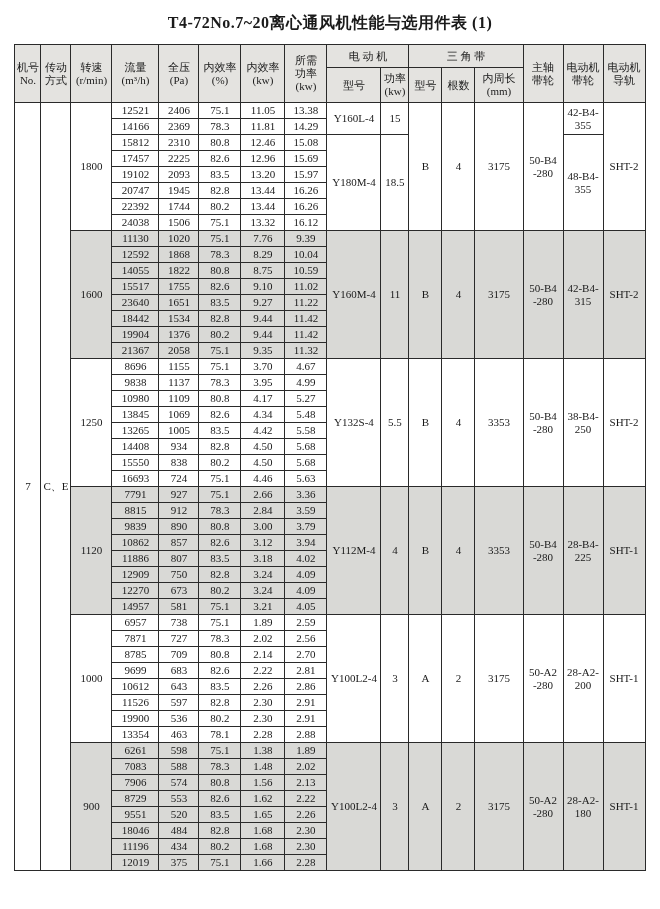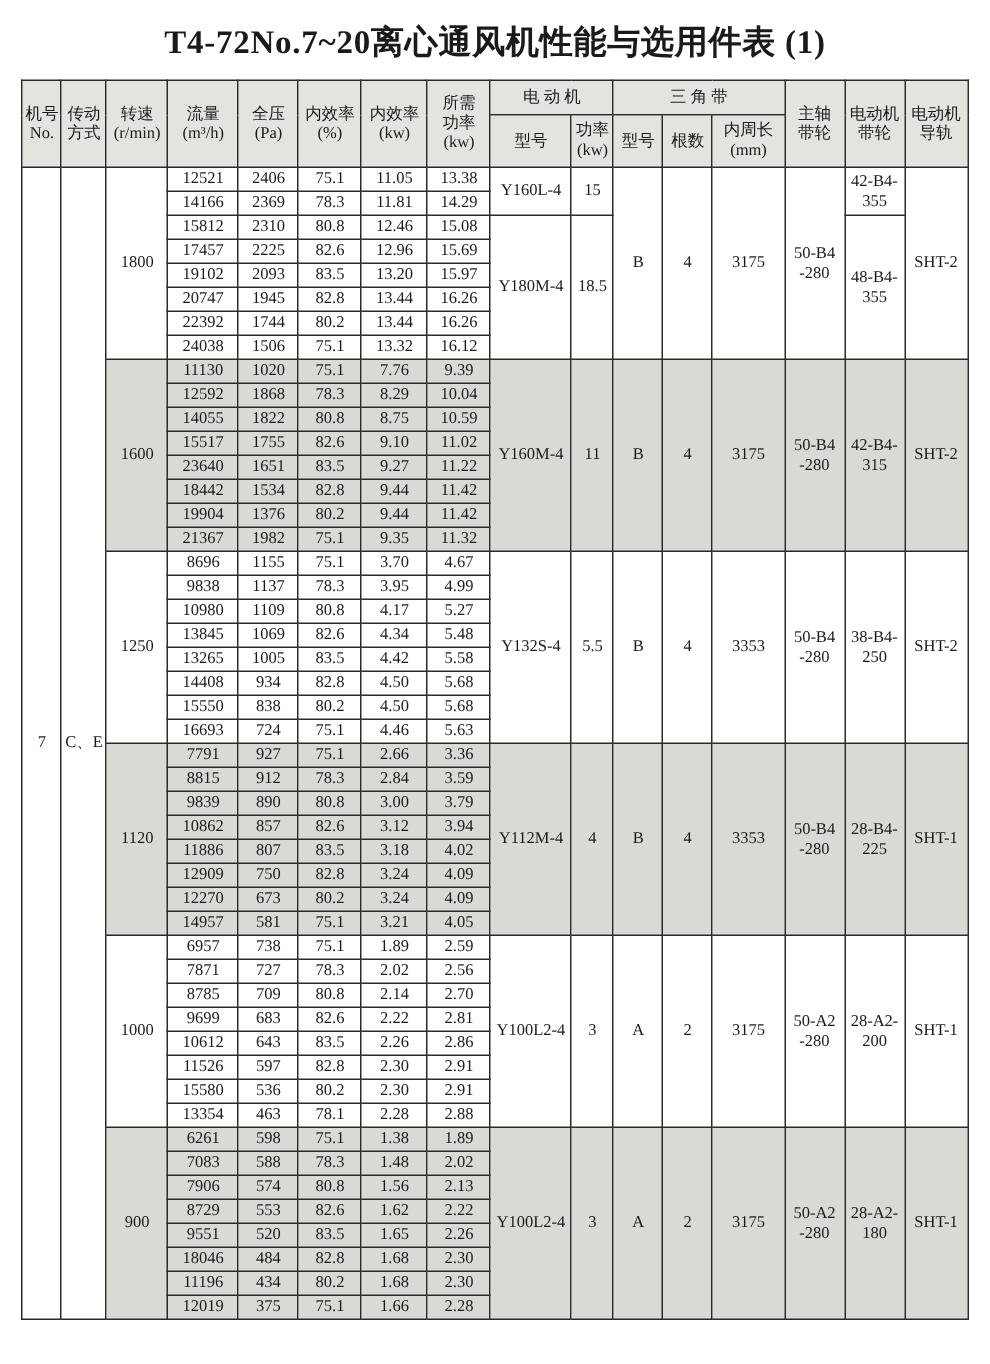--- a/index.html
+++ b/index.html
@@ -5,21 +5,21 @@
   html, body {
     margin: 0; padding: 0;
     width: 660px; height: 909px;
     background: #ffffff;
     font-family: "Liberation Serif", "DejaVu Serif", serif;
     color: #1a1a1a;
   }
   .page { width: 660px; height: 909px; overflow: hidden; }
   .page-title {
     text-align: center;
-    font-size: 22px;
+    font-size: 16px;
     font-weight: bold;
     padding: 13px 0 10px 0;
     letter-spacing: 0.5px;
     white-space: pre-line;
   }
   table.perf {
     border-collapse: collapse;
     table-layout: fixed;
     margin: 0 auto;
     width: 630px;
@@ -235,21 +235,21 @@
         </tr>
         <tr class="shaded">
           <td>19904</td>
           <td>1376</td>
           <td>80.2</td>
           <td>9.44</td>
           <td>11.42</td>
         </tr>
         <tr class="shaded">
           <td>21367</td>
-          <td>1982</td>
+          <td>2058</td>
           <td>75.1</td>
           <td>9.35</td>
           <td>11.32</td>
         </tr>
         <tr>
           <td rowspan="8">1250</td>
           <td>8696</td>
           <td>1155</td>
           <td>75.1</td>
           <td>3.70</td>
@@ -428,21 +428,21 @@
           <td>2.86</td>
         </tr>
         <tr>
           <td>11526</td>
           <td>597</td>
           <td>82.8</td>
           <td>2.30</td>
           <td>2.91</td>
         </tr>
         <tr>
-          <td>15580</td>
+          <td>19900</td>
           <td>536</td>
           <td>80.2</td>
           <td>2.30</td>
           <td>2.91</td>
         </tr>
         <tr>
           <td>13354</td>
           <td>463</td>
           <td>78.1</td>
           <td>2.28</td>

